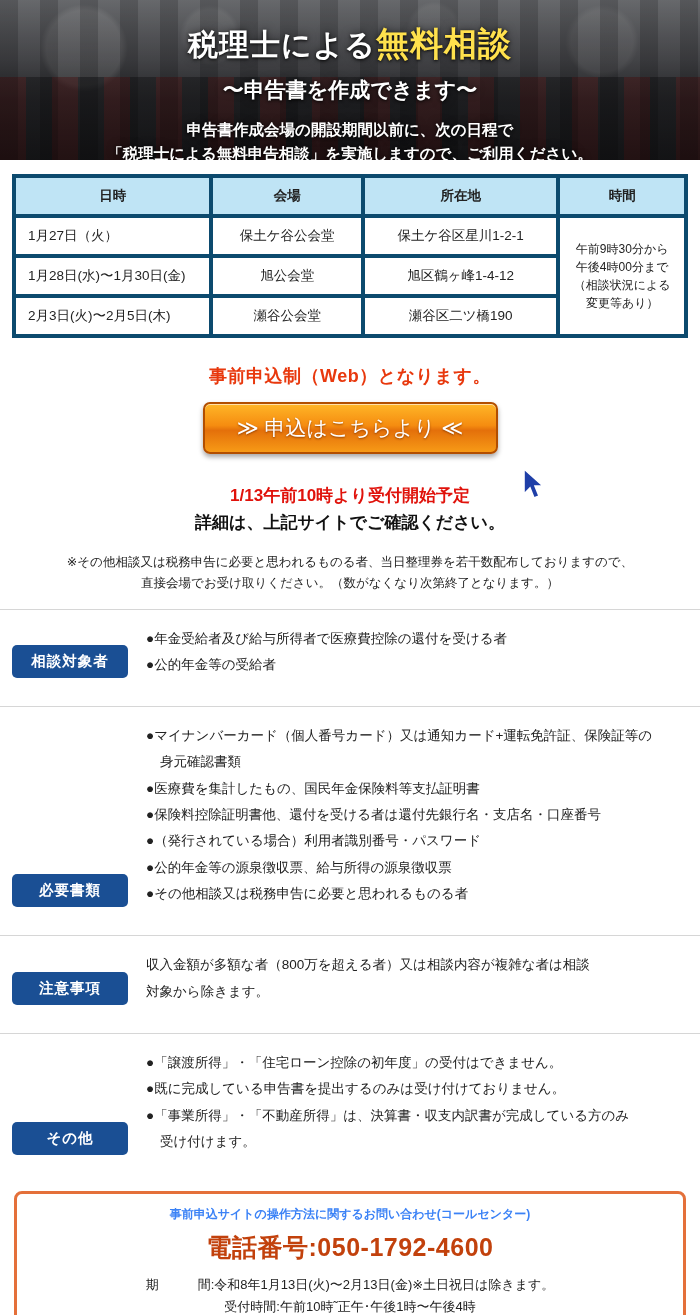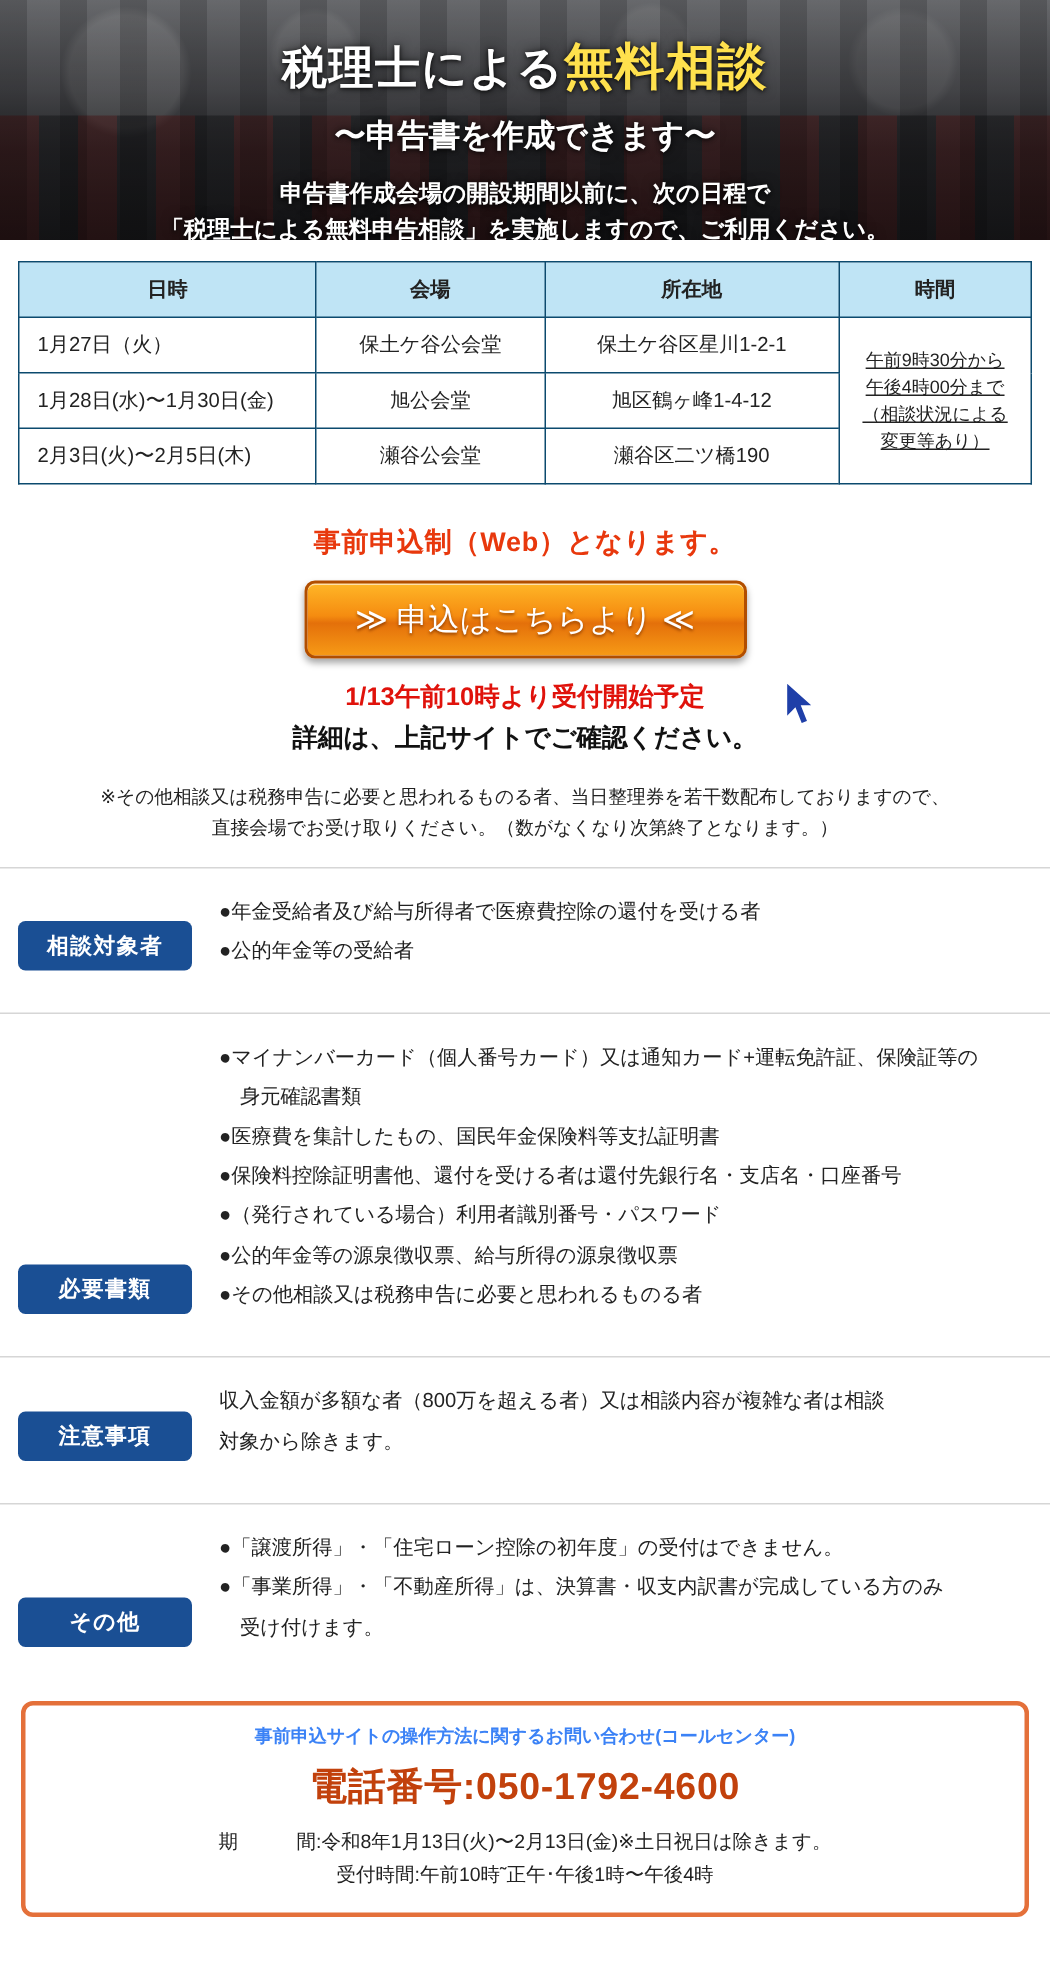--- a/index.html
+++ b/index.html
@@ -84,35 +84,35 @@
   }
 
   
   .table-wrap { padding: 14px 12px 0 12px; }
   table.sched {
     width: 676px;
     border-collapse: collapse;
     font-size: 13.5px;
   }
   table.sched th, table.sched td {
-    border: 1px solid #0c4a6e;
+    border: 4px solid #0c4a6e;
     padding: 9px 6px;
     text-align: center;
     vertical-align: middle;
   }
   table.sched th {
     background: #bfe4f5;
     font-weight: bold;
     font-size: 13.5px;
     height: 32px;
   }
   table.sched td.date { text-align: left; padding-left: 12px; width: 198px; }
   table.sched td.place { width: 152px; }
   table.sched td.addr { width: 196px; }
-  table.sched td.time-cell { width: 128px; font-size: 12px; line-height: 1.5; text-decoration: underline; }
+  table.sched td.time-cell { width: 128px; font-size: 12px; line-height: 1.5; }
 
   
   .apply {
     text-align: center;
     margin-top: 26px;
   }
   .apply-note {
     color: #e8380d;
     font-size: 18px;
     font-weight: bold;
@@ -142,21 +142,21 @@
   }
   .cursor-arrow {
     position: absolute;
     right: -26px;
     bottom: -16px;
     width: 0; height: 0;
     pointer-events: none;
   }
   .cursor-arrow svg { display: block; }
   .apply-start {
-    margin-top: 14px;
+    margin-top: 30px;
     color: #e0120b;
     font-size: 17px;
     font-weight: bold;
   }
   .apply-detail {
     margin-top: 4px;
     font-size: 17px;
     font-weight: bold;
     color: #111;
   }
@@ -326,20 +326,21 @@
   <div class="sec-body">
     <div>収入金額が多額な者（800万を超える者）又は相談内容が複雑な者は相談</div>
     <div>対象から除きます。</div>
   </div>
 </div>
 
 <div class="section">
   <div class="sec-label">その他</div>
   <div class="sec-body">
     <div>●「譲渡所得」・「住宅ローン控除の初年度」の受付はできません。</div>
+    <div>●既に完成している申告書を提出するのみは受け付けておりません。</div>
     <div>●「事業所得」・「不動産所得」は、決算書・収支内訳書が完成している方のみ</div>
     <div class="indent">受け付けます。</div>
   </div>
 </div>
 
 <div class="contact-box">
   <div class="contact-title">事前申込サイトの操作方法に関するお問い合わせ(コールセンター)</div>
   <div class="contact-phone">電話番号:050-1792-4600</div>
   <div class="contact-lines">
     <span class="row">期　　　間:令和8年1月13日(火)〜2月13日(金)※土日祝日は除きます。</span>

